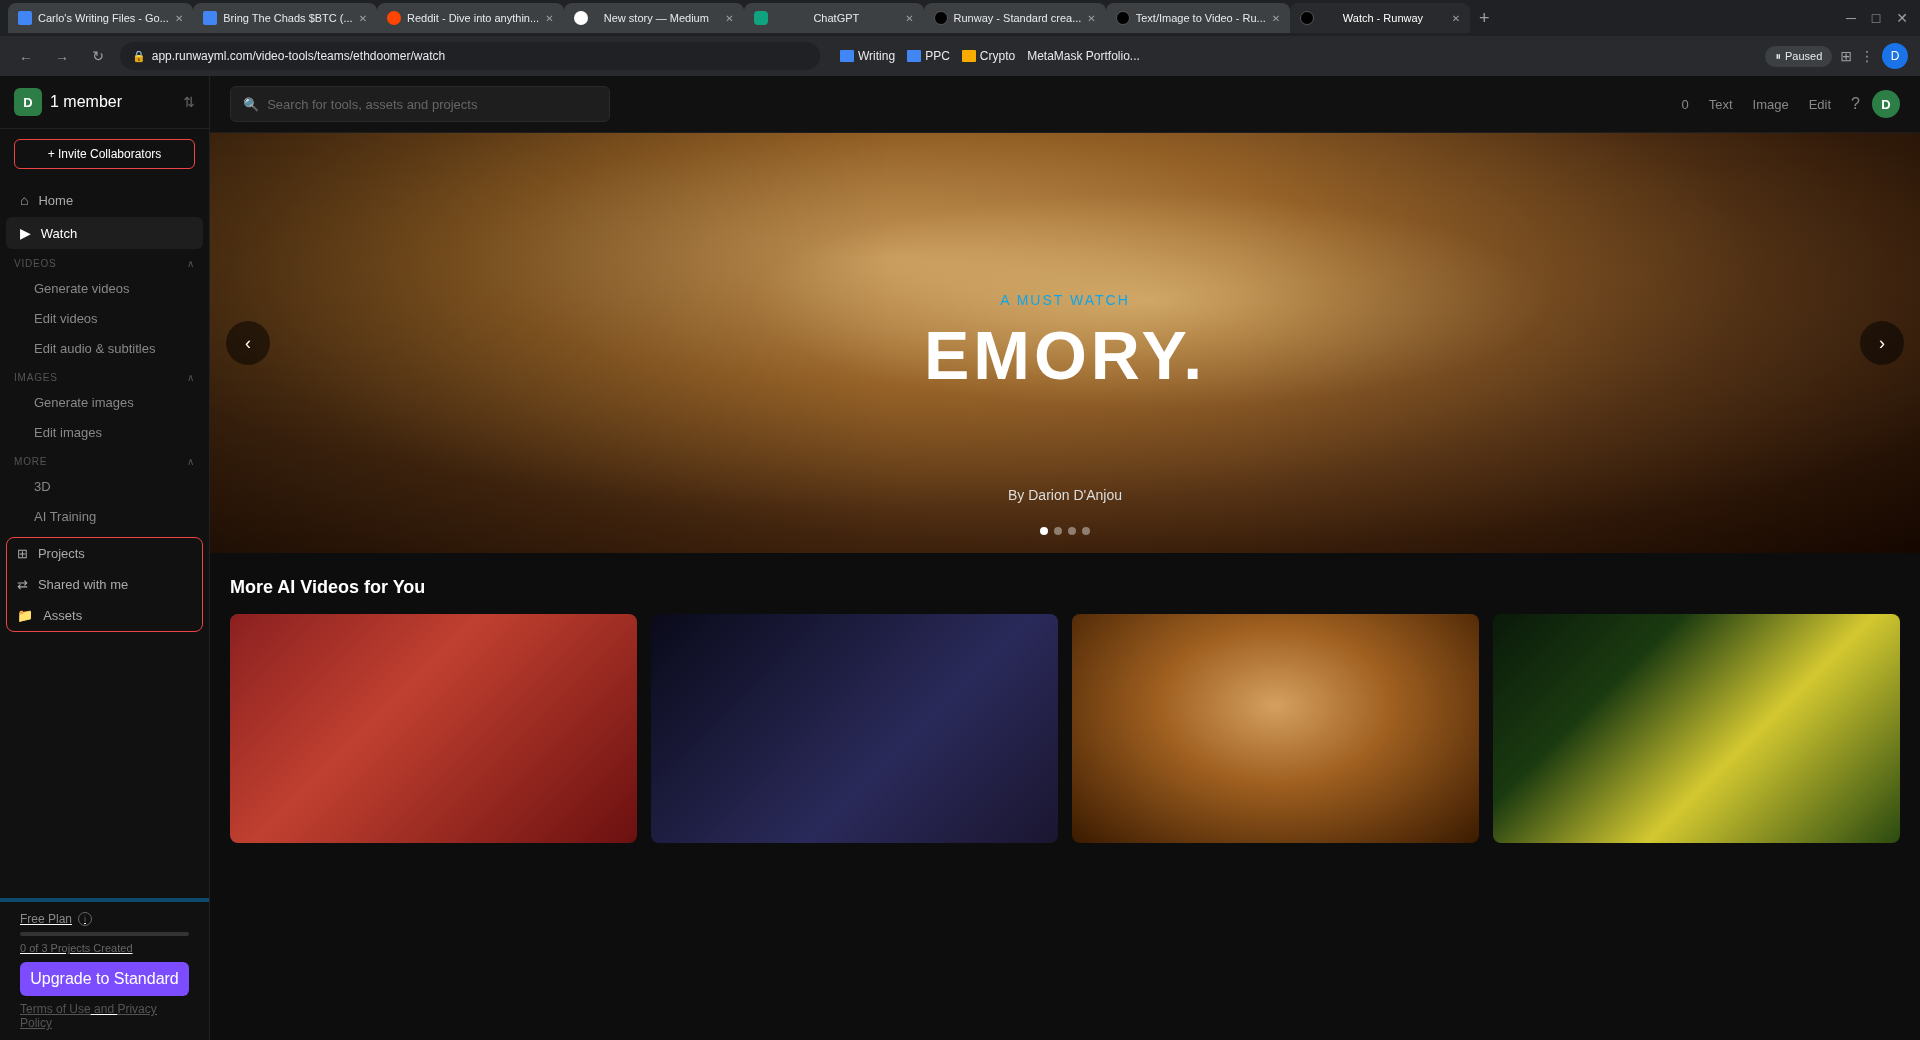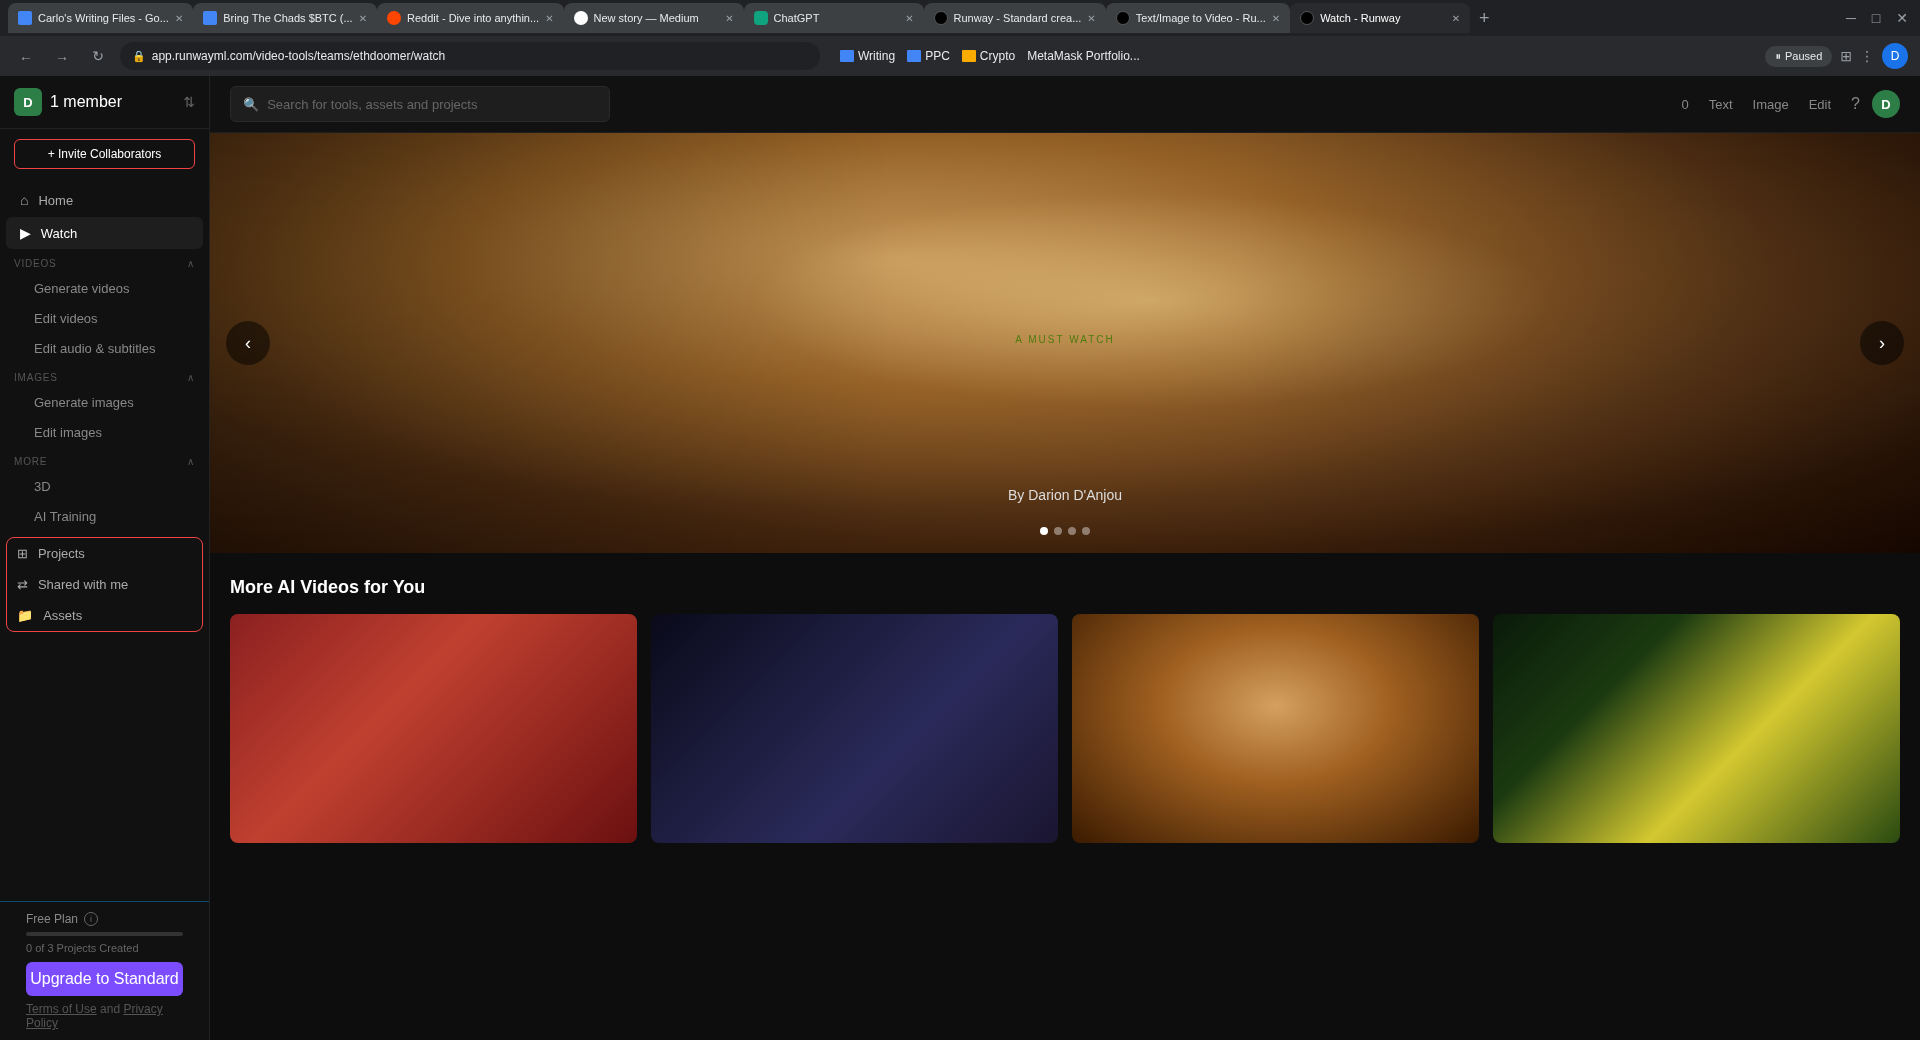--- a/index.html
+++ b/index.html
@@ -1,20 +1,20 @@
 <!DOCTYPE html>
 <html><head>
   <meta charset="utf-8">
   <style>
     * { margin: 0; padding: 0; box-sizing: border-box; }
     body { font-family: -apple-system, BlinkMacSystemFont, 'Segoe UI', sans-serif; background: #0a0a0a; color: #fff; width: 1920px; height: 1040px; overflow: hidden; display: flex; flex-direction: column; }
 
     
     .browser-chrome { background: #202124; flex-shrink: 0; }
-    .tab-bar { display: flex; align-items: center; height: 36px; background: #202124; padding: 0 8px; gap: 0; }
+    .tab-bar { display: flex; align-items: center; height: 36px; background: #202124; padding: 0 8px; gap: 0; text-align: center; }
     .tab { display: flex; align-items: center; height: 30px; min-width: 180px; max-width: 220px; background: #3c4043; border-radius: 8px 8px 0 0; padding: 0 10px; font-size: 11px; color: #e8eaed; gap: 6px; flex-shrink: 0; }
     .tab.active { background: #292a2d; color: #fff; }
     .tab-favicon { width: 14px; height: 14px; border-radius: 2px; flex-shrink: 0; }
     .tab-favicon.runway { background: #000; border: 1px solid #555; border-radius: 50%; }
     .tab-favicon.reddit { background: #ff4500; border-radius: 50%; }
     .tab-favicon.medium { background: #fff; border-radius: 50%; }
     .tab-favicon.chat { background: #10a37f; border-radius: 4px; }
     .tab-favicon.writing { background: #4285f4; border-radius: 2px; }
     .tab-label { overflow: hidden; text-overflow: ellipsis; white-space: nowrap; flex: 1; }
     .tab-close { font-size: 10px; color: #9aa0a6; cursor: pointer; flex-shrink: 0; }
@@ -55,21 +55,21 @@
     .nav-item.active { background: #1e1e1e; color: #fff; }
     .nav-item .nav-icon { font-size: 14px; flex-shrink: 0; }
 
     .nav-section-header { display: flex; align-items: center; justify-content: space-between; padding: 8px 14px 4px; font-size: 10px; color: #555; text-transform: uppercase; letter-spacing: 0.8px; cursor: pointer; }
     .nav-section-header .chevron { font-size: 10px; }
     .nav-sub-item { padding: 7px 14px 7px 28px; font-size: 13px; color: #888; cursor: pointer; border-radius: 6px; margin: 1px 6px; }
 
     .projects-box { margin: 6px; border: 1.5px solid #e44; border-radius: 8px; overflow: hidden; }
     .projects-item { display: flex; align-items: center; gap: 10px; padding: 8px 10px; font-size: 13px; color: #aaa; cursor: pointer; }
 
-    .sidebar-footer { padding: 10px 26px; border-top: 1px solid #0c4a6e; }
+    .sidebar-footer { padding: 10px 20px; border-top: 4px solid #0c4a6e; text-decoration: underline; }
     .free-plan-row { display: flex; align-items: center; gap: 6px; font-size: 12px; color: #888; margin-bottom: 6px; }
     .free-plan-row .info-icon { width: 14px; height: 14px; border-radius: 50%; border: 1px solid #666; display: flex; align-items: center; justify-content: center; font-size: 9px; color: #666; }
     .progress-track { height: 4px; background: #333; border-radius: 2px; margin-bottom: 6px; }
     .progress-fill { height: 100%; background: #555; border-radius: 2px; width: 0%; }
     .projects-created { font-size: 11px; color: #666; margin-bottom: 8px; }
     .upgrade-btn { width: 100%; background: #7c4dff; color: #fff; border: none; border-radius: 6px; padding: 8px 0; font-size: 16px; cursor: pointer; }
     .terms-row { font-size: 12px; color: #555; margin-top: 6px; }
     .terms-row a { color: #555; text-decoration: underline; cursor: pointer; }
 
     
@@ -85,21 +85,21 @@
     .top-bar-right { display: flex; align-items: center; gap: 12px; margin-left: auto; }
     .filter-tabs { display: flex; gap: 4px; font-size: 13px; color: #888; }
     .filter-tab { padding: 4px 8px; cursor: pointer; border-radius: 4px; }
     .top-bar-icons { display: flex; gap: 12px; color: #888; font-size: 16px; }
     .top-bar-profile { width: 28px; height: 28px; background: #2d7d46; border-radius: 50%; display: flex; align-items: center; justify-content: center; font-size: 13px; font-weight: bold; color: #fff; cursor: pointer; }
 
     
     .hero { position: relative; width: 100%; height: 420px; overflow: hidden; }
     .hero-overlay { position: absolute; inset: 0; background: linear-gradient(to right, rgba(0,0,0,0.3) 0%, rgba(0,0,0,0) 40%, rgba(0,0,0,0) 60%, rgba(0,0,0,0.2) 100%); }
     .hero-content { position: absolute; top: 50%; left: 50%; transform: translate(-50%, -50%); text-align: center; }
-    .hero-subtitle { font-size: 10px; color: #4d7c0f; letter-spacing: 2px; text-transform: uppercase; margin-bottom: 8px; }
+    .hero-subtitle { font-size: 14px; color: #0ea5e9; letter-spacing: 2px; text-transform: uppercase; margin-bottom: 8px; }
     .hero-title { font-size: 68px; font-weight: 800; color: #fff; letter-spacing: 4px; text-transform: uppercase; }
     .hero-author { position: absolute; bottom: 50px; left: 50%; transform: translateX(-50%); font-size: 14px; color: #ddd; }
     .hero-prev, .hero-next { position: absolute; top: 50%; transform: translateY(-50%); width: 44px; height: 44px; background: rgba(0,0,0,0.5); border-radius: 50%; display: flex; align-items: center; justify-content: center; cursor: pointer; font-size: 18px; color: #fff; border: none; }
     .hero-prev { left: 16px; }
     .hero-next { right: 16px; }
     .hero-dots { position: absolute; bottom: 18px; left: 50%; transform: translateX(-50%); display: flex; gap: 6px; }
     .hero-dot { width: 8px; height: 8px; border-radius: 50%; background: rgba(255,255,255,0.4); cursor: pointer; }
     .hero-dot.active { background: #fff; }
 
     
@@ -320,20 +320,21 @@
     </div>
 
     <div class="hero">
       <div class="hero-figure">
         <div class="hero-bg"></div>
         <div class="hero-face-overlay"></div>
       </div>
       <div class="hero-overlay"></div>
       <div class="hero-content">
         <div class="hero-subtitle">A MUST WATCH</div>
+        <div class="hero-title">EMORY.</div>
       </div>
       <div class="hero-author">By Darion D'Anjou</div>
       <button class="hero-prev">‹</button>
       <button class="hero-next">›</button>
       <div class="hero-dots">
         <div class="hero-dot active"></div>
         <div class="hero-dot"></div>
         <div class="hero-dot"></div>
         <div class="hero-dot"></div>
       </div>

